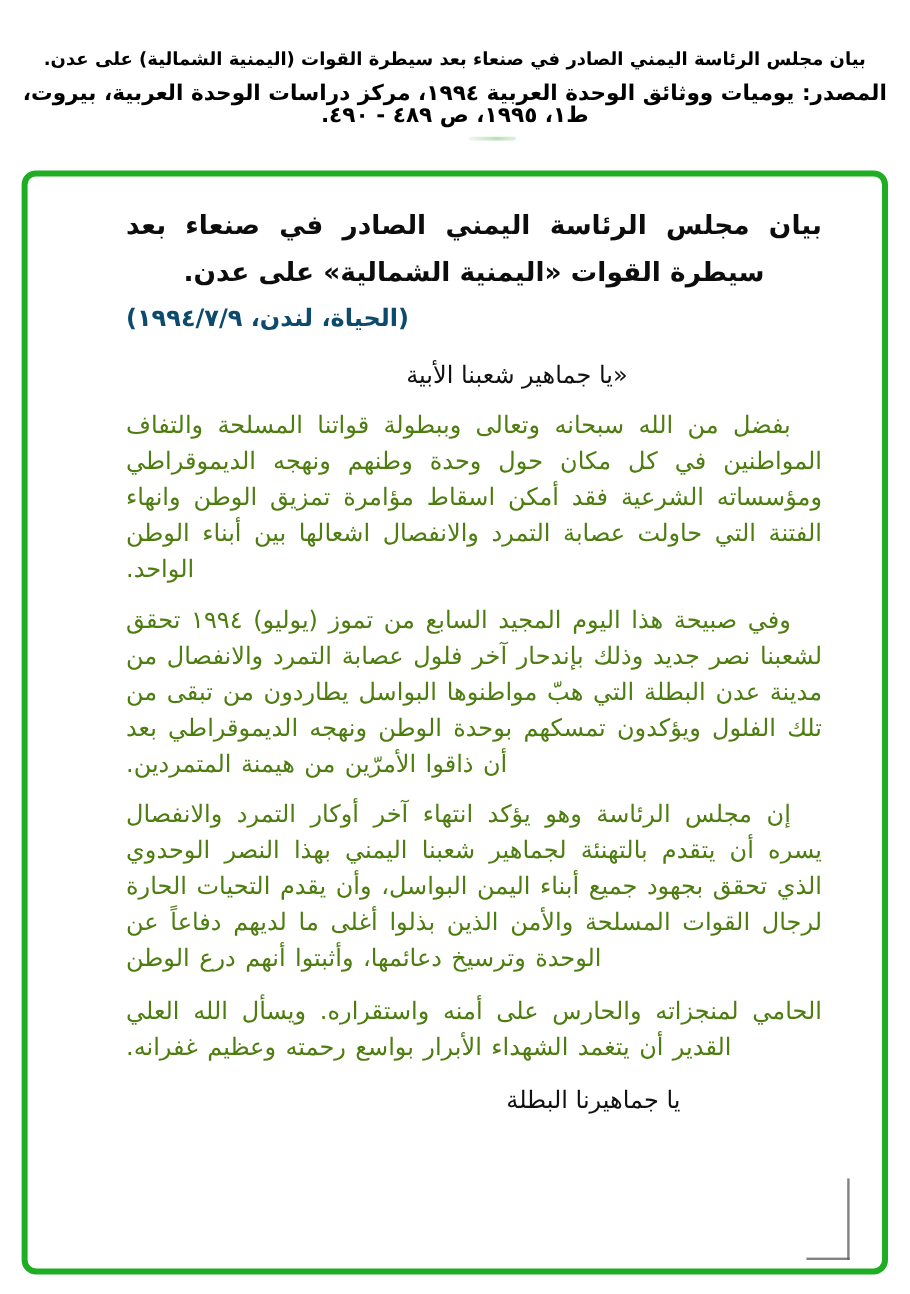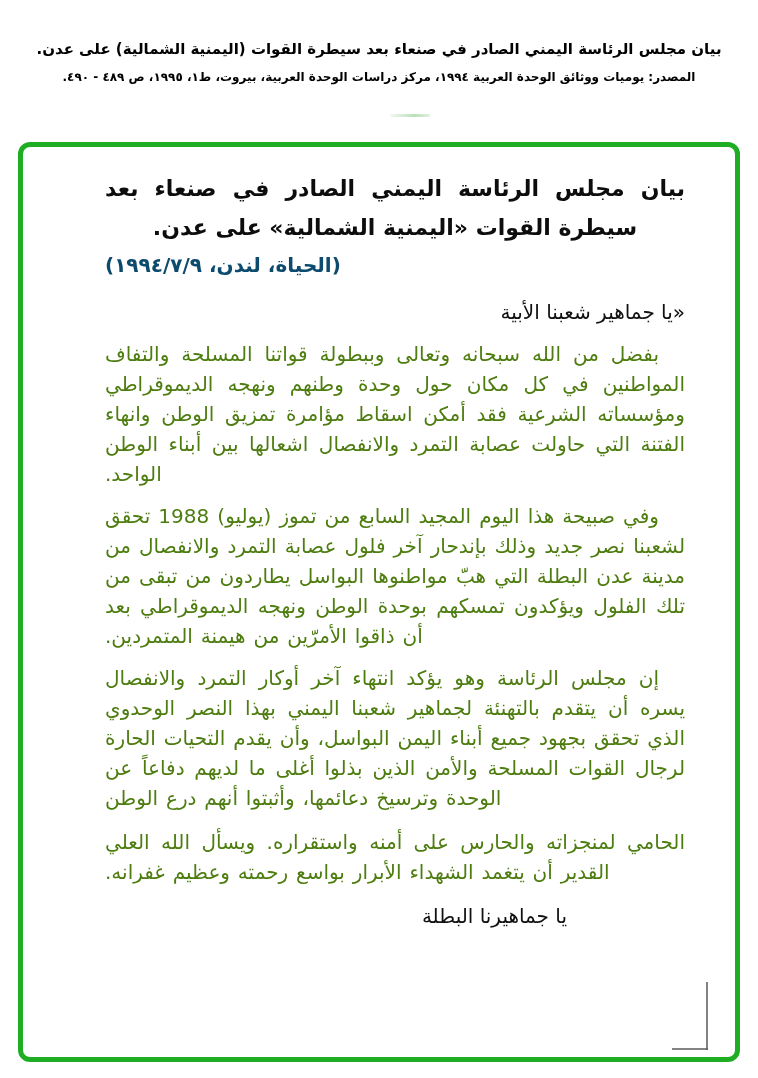--- a/index.html
+++ b/index.html
@@ -27,21 +27,21 @@
     font-weight: bold;
     color: #000000;
   }
   .caption-l1 {
     font-size: 15px;
     line-height: 22px;
     margin-bottom: 8px;
     letter-spacing: 0.2px;
   }
   .caption-l2 {
-    font-size: 12px;
+    font-size: 18px;
     line-height: 19px;
   }
 
   
   .smudge {
     position: absolute;
     left: 390px;
     top: 114px;
     width: 40px;
     height: 3px;
@@ -106,21 +106,21 @@
     text-align: left;
     color: #0c4a6e;
   }
   .salutation {
     margin-top: 20px;
     font-size: 20px;
     line-height: 30px;
     text-align: right;
     white-space: nowrap;
   }
-  .salutation.first { margin-left: 0; }
+  .salutation.first { margin-left: 0; margin-right: 162px; }
   .salutation.second { margin-top: 14px; margin-right: 118px; }
   .para {
     margin-top: 12px;
     font-size: 20px;
     line-height: 30px;
     text-align: justify;
     text-align-last: left;   
     text-indent: 26px;
     word-spacing: 1.5px;
     color: #4d7c0f;
@@ -145,21 +145,21 @@
   <div class="doc">
 
     <div class="doc-title">بيان مجلس الرئاسة اليمني الصادر في صنعاء بعد سيطرة القوات «اليمنية الشمالية» على عدن.</div>
 
     <div class="doc-citation">(الحياة، لندن، ١٩٩٤/٧/٩)</div>
 
     <div class="salutation first">«يا جماهير شعبنا الأبية</div>
 
     <div class="para">بفضل من الله سبحانه وتعالى وببطولة قواتنا المسلحة والتفاف المواطنين في كل مكان حول وحدة وطنهم ونهجه الديموقراطي ومؤسساته الشرعية فقد أمكن اسقاط مؤامرة تمزيق الوطن وانهاء الفتنة التي حاولت عصابة التمرد والانفصال اشعالها بين أبناء الوطن الواحد.</div>
 
-    <div class="para">وفي صبيحة هذا اليوم المجيد السابع من تموز (يوليو) 1988 تحقق لشعبنا نصر جديد وذلك بإندحار آخر فلول عصابة التمرد والانفصال من مدينة عدن البطلة التي هبّ مواطنوها البواسل يطاردون من تبقى من تلك الفلول ويؤكدون تمسكهم بوحدة الوطن ونهجه الديموقراطي بعد أن ذاقوا الأمرّين من هيمنة المتمردين.</div>
+    <div class="para">وفي صبيحة هذا اليوم المجيد السابع من تموز (يوليو) ١٩٩٤ تحقق لشعبنا نصر جديد وذلك بإندحار آخر فلول عصابة التمرد والانفصال من مدينة عدن البطلة التي هبّ مواطنوها البواسل يطاردون من تبقى من تلك الفلول ويؤكدون تمسكهم بوحدة الوطن ونهجه الديموقراطي بعد أن ذاقوا الأمرّين من هيمنة المتمردين.</div>
 
     <div class="para">إن مجلس الرئاسة وهو يؤكد انتهاء آخر أوكار التمرد والانفصال يسره أن يتقدم بالتهنئة لجماهير شعبنا اليمني بهذا النصر الوحدوي الذي تحقق بجهود جميع أبناء اليمن البواسل، وأن يقدم التحيات الحارة لرجال القوات المسلحة والأمن الذين بذلوا أغلى ما لديهم دفاعاً عن الوحدة وترسيخ دعائمها، وأثبتوا أنهم درع الوطن</div>
 
     <div class="para continuation">الحامي لمنجزاته والحارس على أمنه واستقراره. ويسأل الله العلي القدير أن يتغمد الشهداء الأبرار بواسع رحمته وعظيم غفرانه.</div>
 
     <div class="salutation second">يا جماهيرنا البطلة</div>
 
 
   </div>
 </div>

